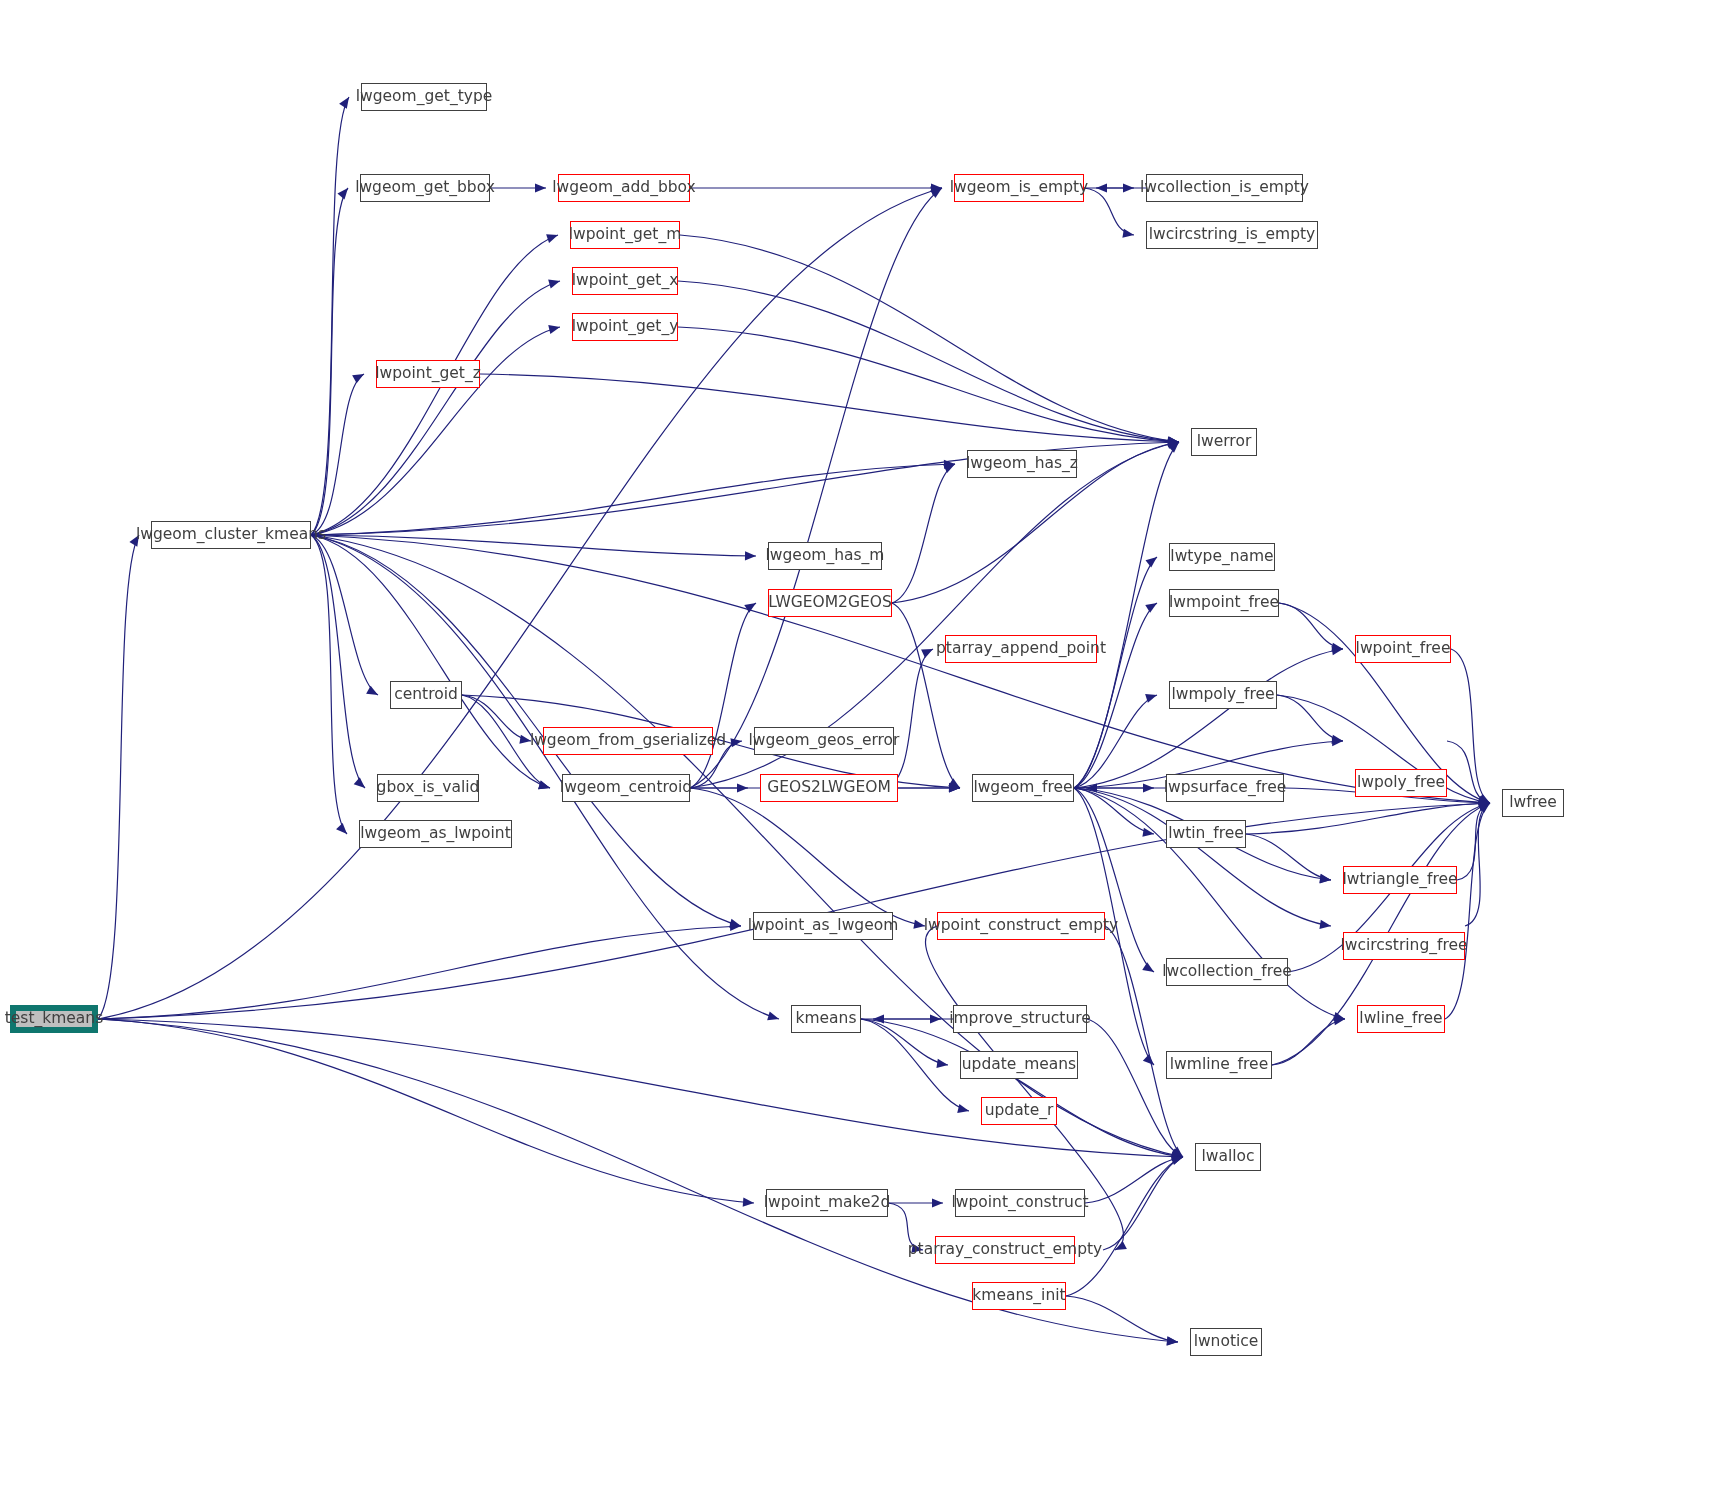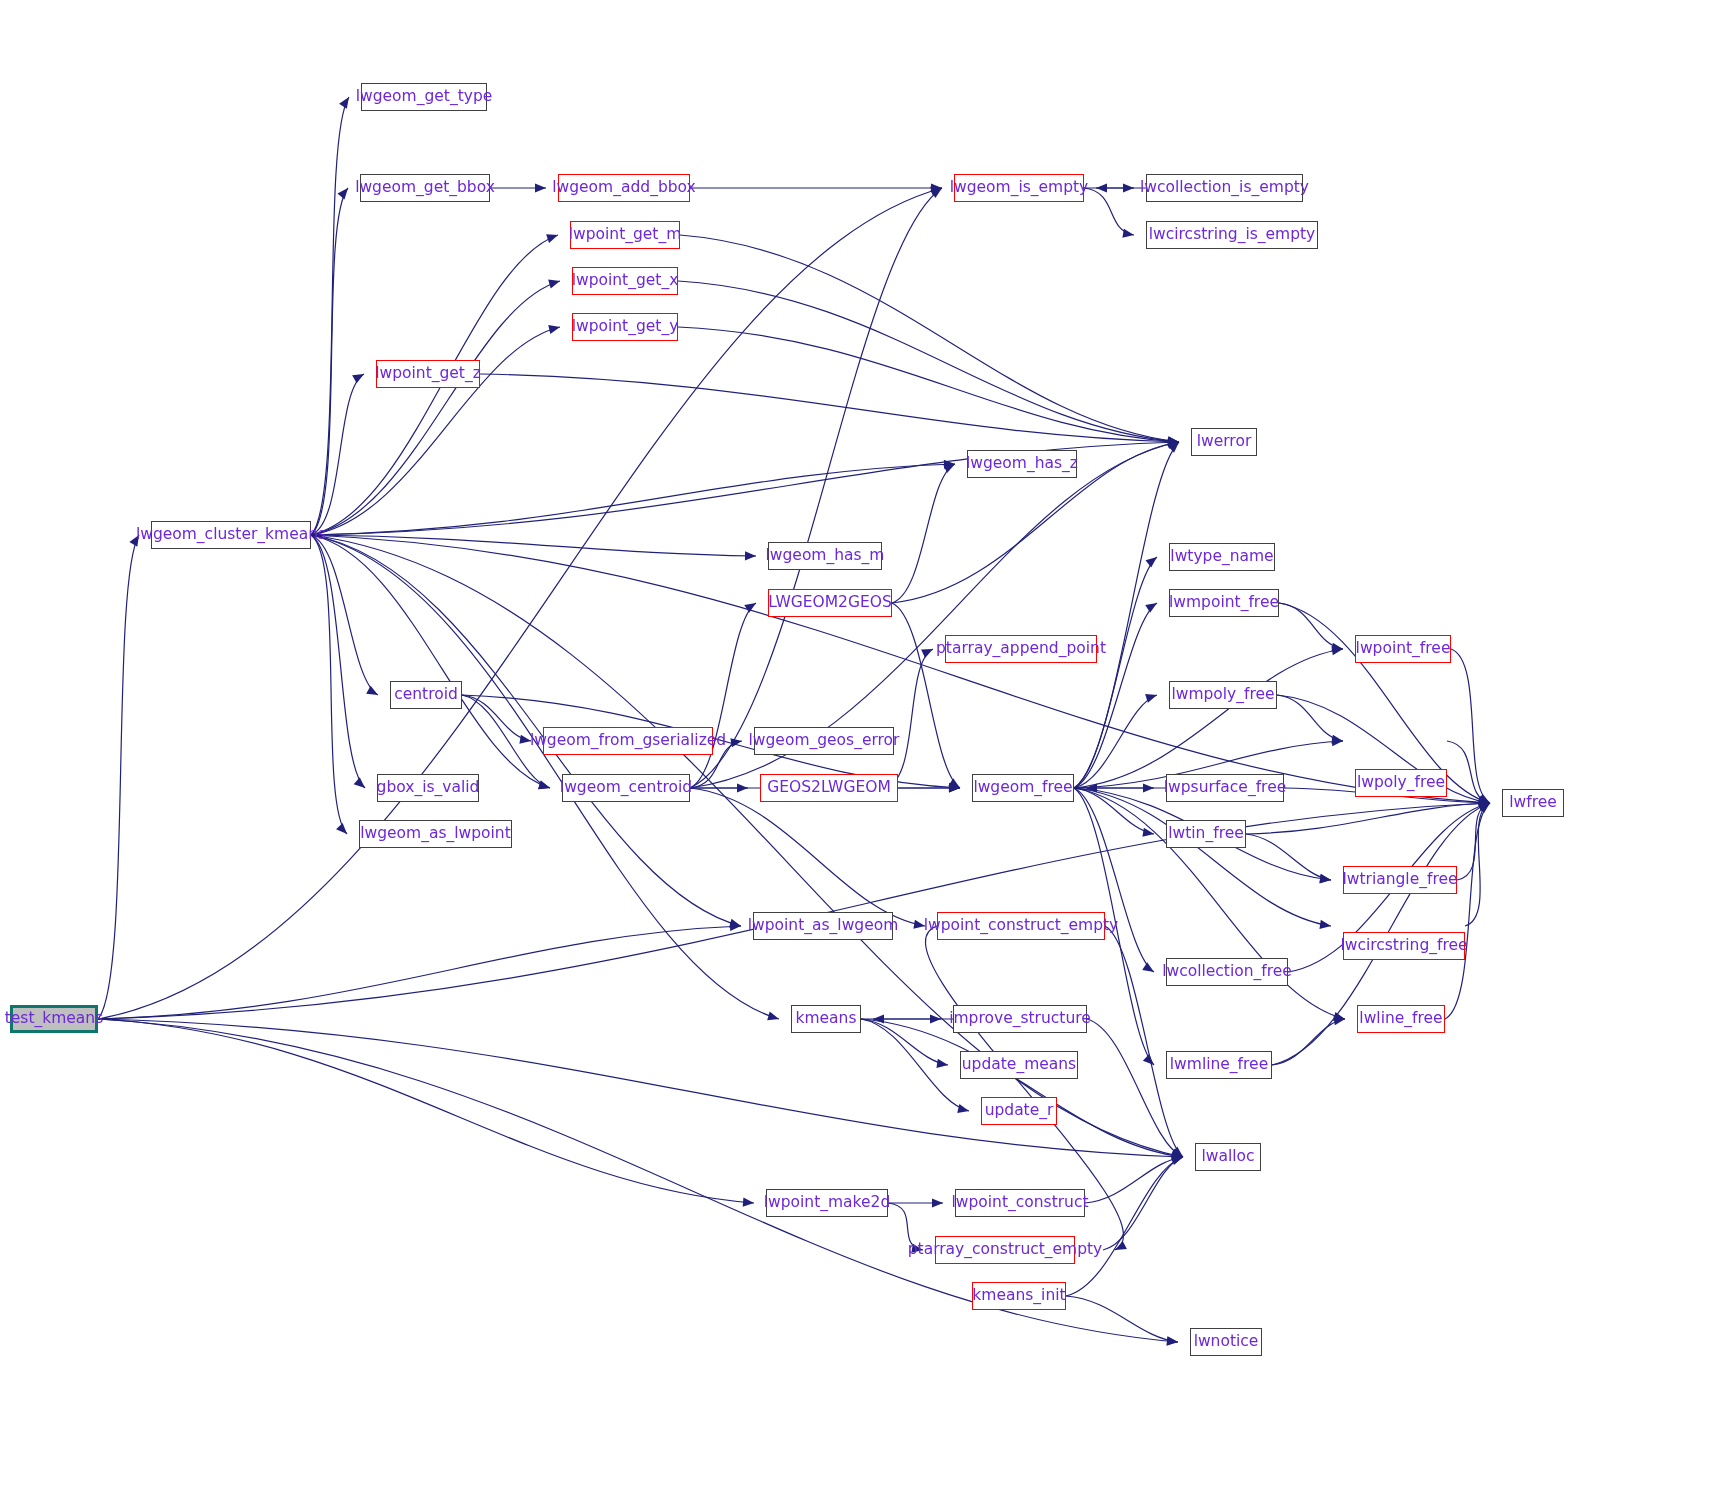--- a/index.html
+++ b/index.html
@@ -1,23 +1,23 @@
 <!DOCTYPE html>
 <html><head>
 <meta charset="utf-8">
 <style>
   html,body{margin:0;padding:0;background:#ffffff;}
   body{font-family:"DejaVu Sans","Liberation Sans",sans-serif;}
   #graph{position:relative;width:1724px;height:1496px;background:#fff;overflow:hidden;}
   svg.edges{position:absolute;left:0;top:0;width:1724px;height:1496px;pointer-events:none;}
   .node{position:absolute;box-sizing:border-box;display:flex;align-items:center;
         justify-content:center;background:#ffffff;border:1px solid #404040;
-        font-size:15.5px;color:#6d28d9;white-space:nowrap;line-height:1;padding:0 7px;height:28px;}
+        font-size:15.5px;color:#404040;white-space:nowrap;line-height:1;padding:0 7px;height:28px;}
   .node.red{border:1px solid #ff0000;}
-  .node.root{background:#bfbfbf;border:3px solid #0f766e;}
+  .node.root{background:#bfbfbf;border:6px solid #0f766e;}
   .edge{fill:none;stroke:#20207a;stroke-width:1.2;}
   .arrow{fill:#20207a;stroke:none;}
 </style>
 </head>
 <body>
 
 <div id="graph">
   <svg class="edges" id="edge-layer" viewBox="0 0 1724 1496">
       <path d="M 98 1019 C 132 980.28, 110.1 583.4, 139 535" class="edge"></path>
       <polygon points="139,535 137.3101453667372,546.8027281303282 129.4111481895458,542.0861781629555" class="arrow"></polygon>

